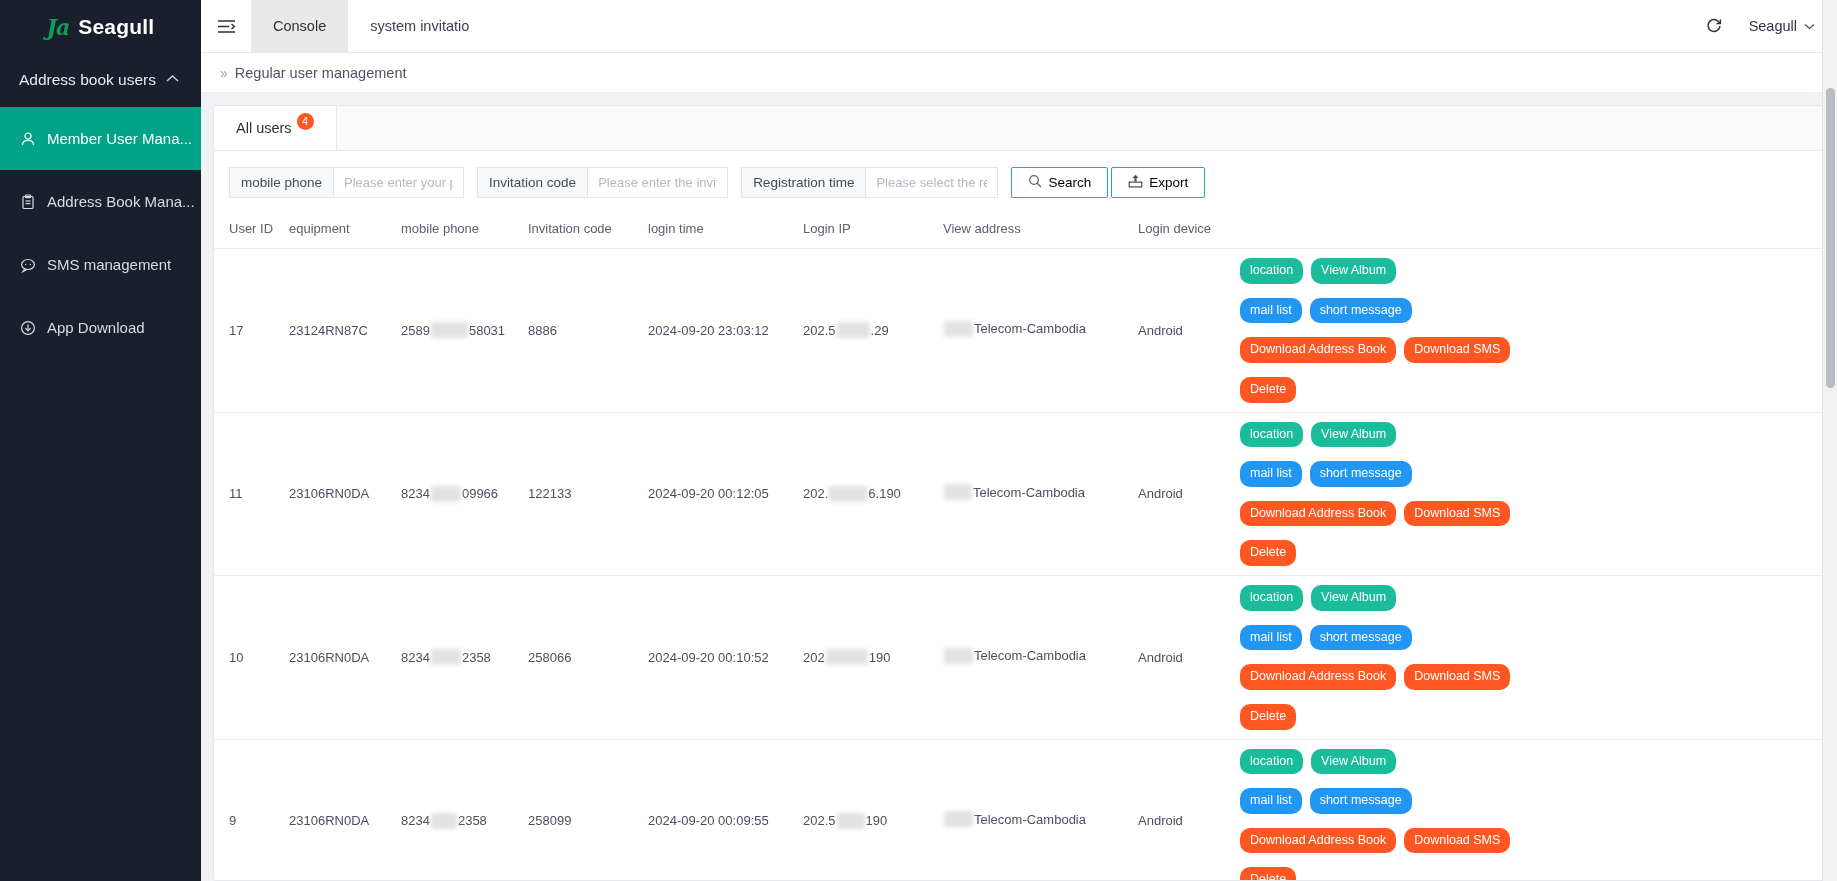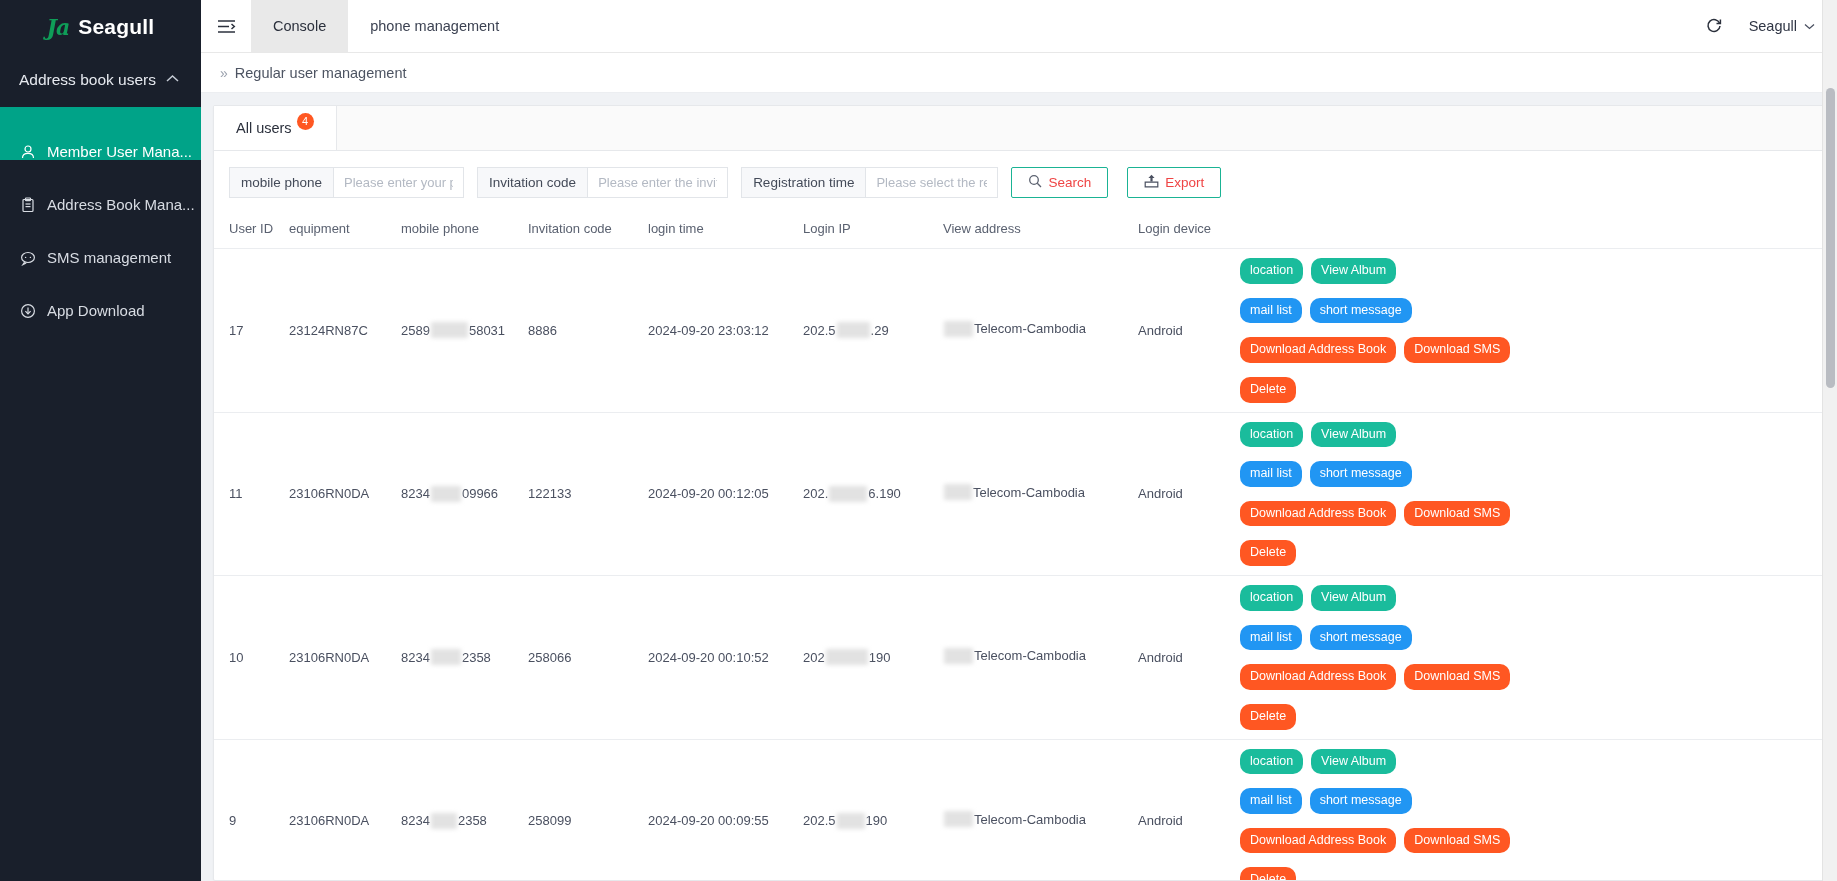--- a/index.html
+++ b/index.html
@@ -30,21 +30,21 @@
   .logo-text { color: #fff; font-size: 21px; font-weight: bold; letter-spacing: .2px; }
 
   .group-title {
     height: 54px; display: flex; align-items: center;
     padding: 0 22px 0 19px; color: #e6e9ef; font-size: 15.5px;
     justify-content: space-between; cursor: pointer;
   }
   .chev { font-size: 12px; color: #c6ccd6; transform: translateY(-1px); }
 
   .nav-item {
-    height: 53px; display: flex; align-items: flex-end; gap: 11px;
+    height: 63px; display: flex; align-items: center; gap: 11px;
     padding-left: 19px; color: #d8dce3; font-size: 15px; cursor: pointer;
     white-space: nowrap; overflow: hidden;
   }
   .nav-item .ic { width: 17px; height: 17px; display:inline-flex; align-items:center; justify-content:center; }
   .nav-item .ic svg { display: block; }
   .nav-item.active { background: #00a388; color: #ffffff; }
   .nav-item.active .ic svg { stroke: #ffffff; }
 
   
   .right { flex: 1; height: 881px; display: flex; flex-direction: column; min-width: 0; position: relative; }
@@ -110,23 +110,23 @@
     border: 1px solid #e2e5e9; height: 31px; padding: 0 10px;
     font-size: 13px; color: #333; outline: none; font-family: "Liberation Sans", sans-serif;
     background: #fff;
   }
   .fg-input::placeholder { color: #b3b9c3; font-size: 13px; }
   .w-phone { width: 131px; }
   .w-inv { width: 141px; }
   .w-reg { width: 133px; }
 
   .btn-o {
-    height: 31px; border: 1px solid #1ab394; background: #fff; color: #ef4444;
+    height: 31px; border: 1px solid #1ab394; background: #fff; color: #000000;
     display: flex; align-items: center; gap: 6px; padding: 0 16px;
-    font-size: 13.5px; cursor: pointer; margin-right: 19px; border-radius: 2px;
+    font-size: 13.5px; cursor: pointer; margin-right: 3px; border-radius: 2px;
     font-family: "Liberation Sans", sans-serif;
   }
 
   
   .table-wrap { flex: 1; overflow: hidden; position: relative; }
   table.grid { width: 100%; border-collapse: collapse; table-layout: fixed; }
   table.grid th {
     text-align: left; font-size: 13px; font-weight: normal; color: #5a6170;
     padding: 12px 0 12px 0; border-bottom: 1px solid #ebedf0; background: #fff;
   }
@@ -243,21 +243,21 @@
     <div class="topbar">
       <div class="hamburger">
         <svg width="19" height="15" viewBox="0 0 19 15" fill="none" stroke="#2b303c" stroke-width="1.5">
           <line x1="1" y1="2" x2="18" y2="2"></line>
             <line x1="1" y1="7.5" x2="12" y2="7.5"></line>
             <line x1="1" y1="13" x2="18" y2="13"></line>
           <polyline points="14.5,5 17.3,7.5 14.5,10" fill="none"></polyline>
         </svg>
       </div>
       <div class="tab-top sel">Console</div>
-      <div class="tab-top">phone management</div>
+      <div class="tab-top">system invitatio</div>
       <div class="topbar-spacer"></div>
       <div class="top-right">
         <span class="refresh-ic">
           <svg width="18" height="18" viewBox="0 0 18 18" fill="none" stroke="#2b303c" stroke-width="1.5">
             <path d="M14.6 6.3A6 6 0 1 0 15 9"></path>
               <polyline points="15.4,2.6 15.4,6.5 11.5,6.5"></polyline>
           </svg>
         </span>
         <span class="user-menu">
           <span>Seagull</span>

